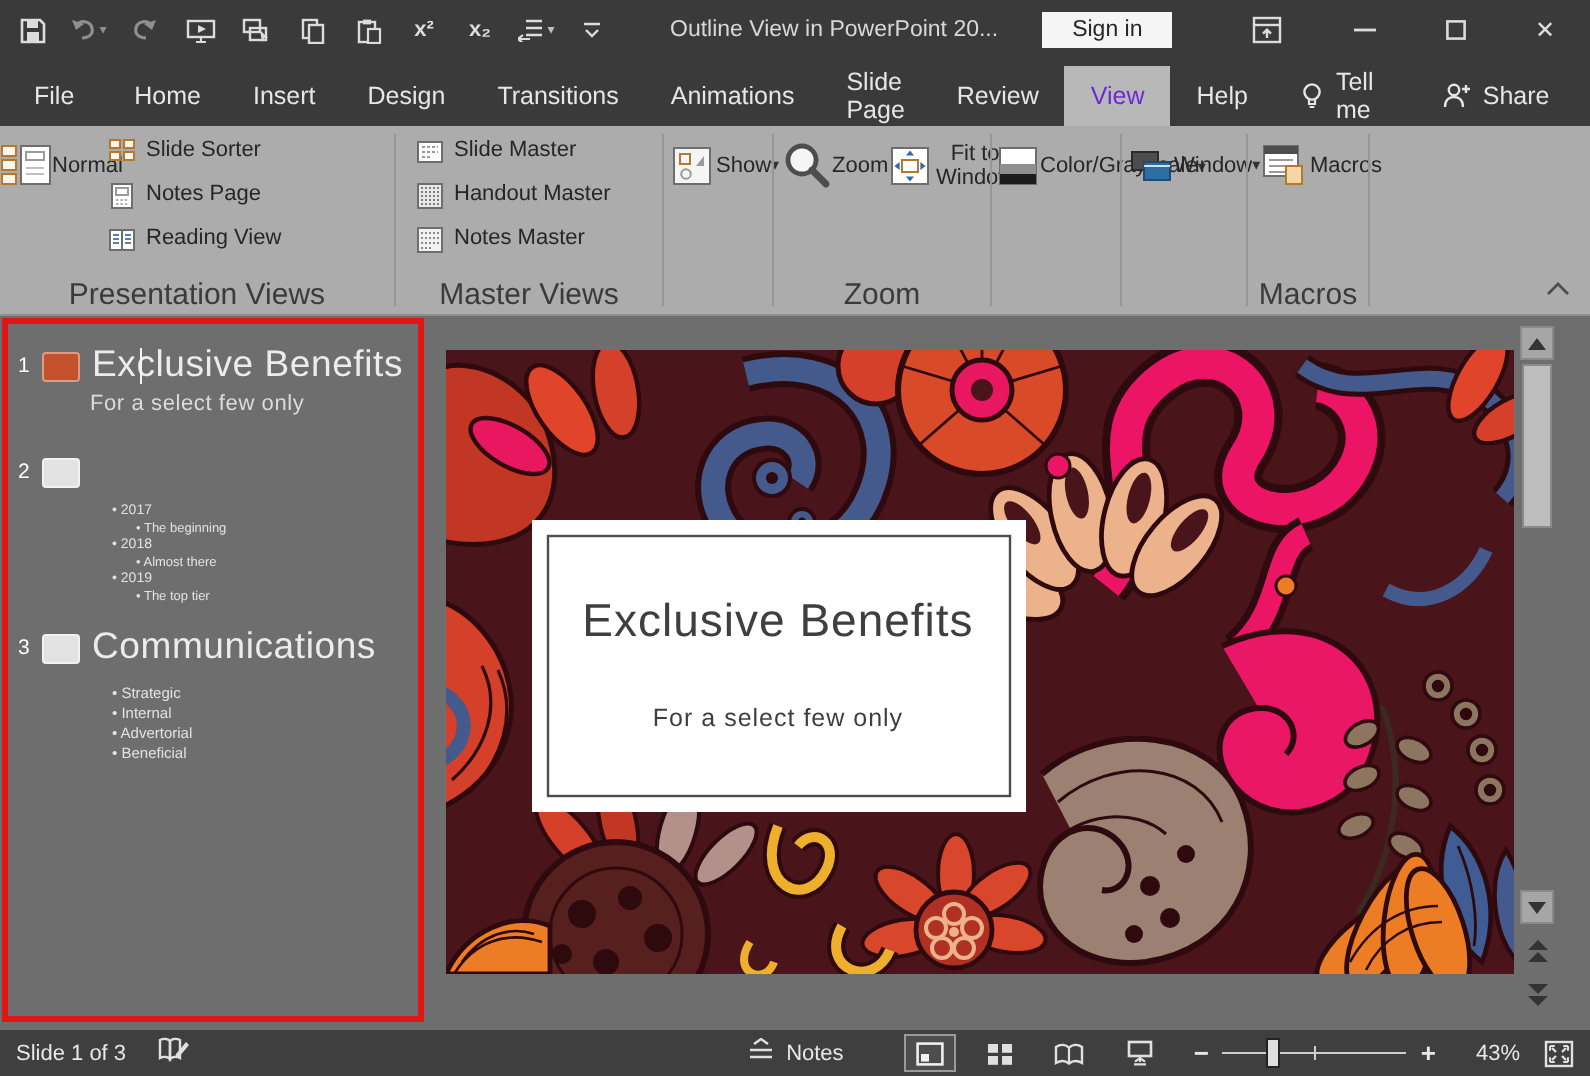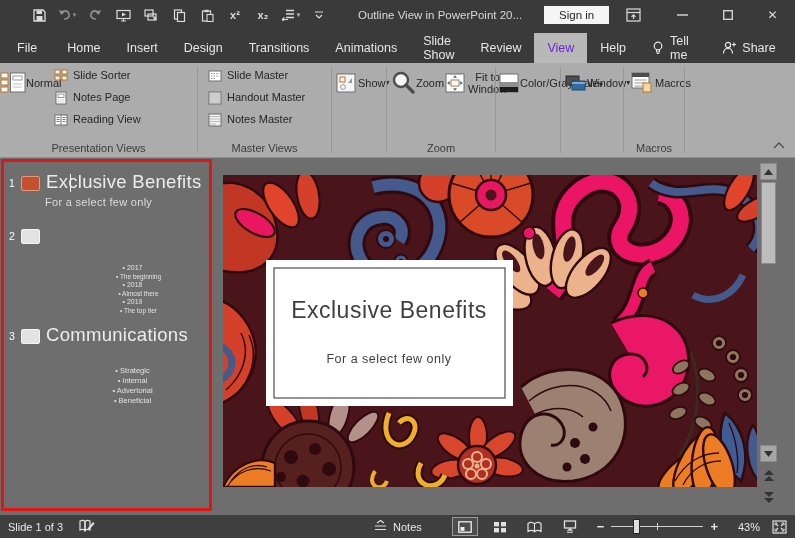--- a/index.html
+++ b/index.html
@@ -1,21 +1,21 @@
 <!DOCTYPE html>
 <html><head>
 <meta charset="utf-8">
 <style>
   html,body{margin:0;padding:0;}
   body{width:795px;height:538px;position:relative;overflow:hidden;background:#6e6e6e;
        font-family:"Liberation Sans",sans-serif;-webkit-font-smoothing:antialiased;}
   
   .titlebar{position:absolute;top:0;left:0;right:0;height:30px;background:#3a3a3a;
             display:flex;align-items:center;color:#dcdcdc;}
-  .qat{display:flex;align-items:center;gap:2px;padding-left:26px;}
+  .qat{display:flex;align-items:center;gap:2px;padding-left:3px;}
   .qat-btn{width:26px;height:22px;display:flex;align-items:center;justify-content:center;gap:1px;}
   .qat-txt{font-size:11px;color:#dcdcdc;font-weight:bold;}
   .qat .dis{color:#8f8f8f;}
   .dd-mini{font-size:7px;color:#bdbdbd;}
   .win-title{font-size:11.5px;color:#d8d8d8;margin-left:26px;white-space:nowrap;}
   .signin{margin-left:22px;background:#f5f5f5;color:#262626;font-size:11.5px;
           padding:3px 15px;border:none;cursor:default;}
   .winctl-group{margin-left:auto;display:flex;align-items:center;height:100%;}
   .winctl{width:45px;height:100%;display:flex;align-items:center;justify-content:center;color:#dcdcdc;font-size:12px;}
   
@@ -24,42 +24,42 @@
   .tab{display:flex;align-items:center;padding:0 13px;margin-top:3px;}
   .tab.active{background:#b8b8b8;color:#6d28d9;}
   .tab-spacer{flex:1;}
   .tab .ticon{margin-right:6px;display:flex;}
   .share-pad{width:22px;}
   
   .ribbon{position:absolute;top:63px;left:0;right:0;height:95px;background:#acacac;
           border-bottom:1px solid #8f8f8f;display:flex;box-sizing:border-box;}
   .rgroup{display:flex;flex-direction:column;}
   .rg-body{flex:1;display:flex;align-items:flex-start;padding-top:3px;}
-  .rg-label{height:16px;font-size:11px;color:#3b3b3b;text-align:center;line-height:14px;}
+  .rg-label{height:16px;font-size:15px;color:#3b3b3b;text-align:center;line-height:14px;}
   .rdivider{width:1px;background:#969696;margin:4px 0;}
   .big-btn{width:50px;display:flex;flex-direction:row;align-items:center;padding-top:2px;}
   .big-btn .bicon{height:30px;display:flex;align-items:center;justify-content:center;}
   .big-btn .blabel{font-size:11px;line-height:12.5px;color:#262626;text-align:center;}
   .big-btn.selected{background:#c7c7c7;box-shadow:0 0 0 1px #9a9a9a inset;}
   .small-col{display:flex;flex-direction:column;padding-top:3px;}
   .small-btn{height:22px;display:flex;align-items:flex-start;gap:5px;font-size:11px;color:#262626;padding:0 4px;}
   .dd{font-size:8px;color:#333;line-height:8px;}
   .collapse-ribbon{position:absolute;right:10px;bottom:4px;}
   
   .outline-panel{position:absolute;left:1px;top:159px;width:211px;height:352px;
                  border:3px solid #e01616;background:#6e6e6e;box-sizing:border-box;
                  padding:9px 0 0 5px;color:#ececec;}
   .o-head{display:flex;align-items:flex-start;}
   .o-num{width:10px;font-size:10.5px;color:#fff;margin-top:6px;}
   .o-icon{width:17px;height:13px;border-radius:2px;margin:5px 6px 0 2px;flex:none;}
   .o-icon.sel{background:#c2512c;border:1px solid #e09a7d;}
   .o-icon.norm{background:#e3e3e3;border:1px solid #f2f2f2;}
   .o-title{font-size:18.5px;font-weight:300;letter-spacing:0.3px;color:#ececec;line-height:22px;}
   .o-sub{font-size:11px;color:#dcdcdc;margin:3px 0 0 36px;letter-spacing:0.3px;}
-  .o-bullets{margin-top:20px;text-align:center;}
+  .o-bullets{margin-top:8px;}
   .o-b{color:#e2e2e2;line-height:8.5px;}
   .o-b.l1{margin-left:47px;font-size:7px;}
   .o-b.l2{margin-left:59px;font-size:6.5px;}
   .o-b.l3{margin-left:47px;font-size:7.5px;line-height:10px;}
   .o-b::before{content:"• ";}
   .gap16{height:16px;} .gap10{height:9px;}
   .caret{position:absolute;left:66px;top:12px;width:1px;height:18px;background:#f5f5f5;}
   
   .slide-stage{position:absolute;left:223px;top:175px;width:534px;height:312px;background:#4a141b;}
   .slide-stage svg{display:block;}
@@ -180,21 +180,21 @@
   </div>
 </div>
 
 <div class="tabsrow">
   <span class="tab" style="padding:0 17px;">File</span>
   <span class="tab">Home</span>
   <span class="tab">Insert</span>
   <span class="tab">Design</span>
   <span class="tab">Transitions</span>
   <span class="tab">Animations</span>
-  <span class="tab">Slide Show</span>
+  <span class="tab">Slide Page</span>
   <span class="tab">Review</span>
   <span class="tab active">View</span>
   <span class="tab">Help</span>
   <span class="tab-spacer"></span>
   <span class="tab">
     <span class="ticon">
       <svg width="12" height="15" viewBox="0 0 12 15">
           <circle cx="6" cy="5" r="3.8" fill="none" stroke="#e6e6e6" stroke-width="1.2"></circle>
           <path d="M4.5,9 v2 h3 v-2 M4.8,12.5 h2.4" stroke="#e6e6e6" stroke-width="1.1" fill="none"></path>
         </svg>

